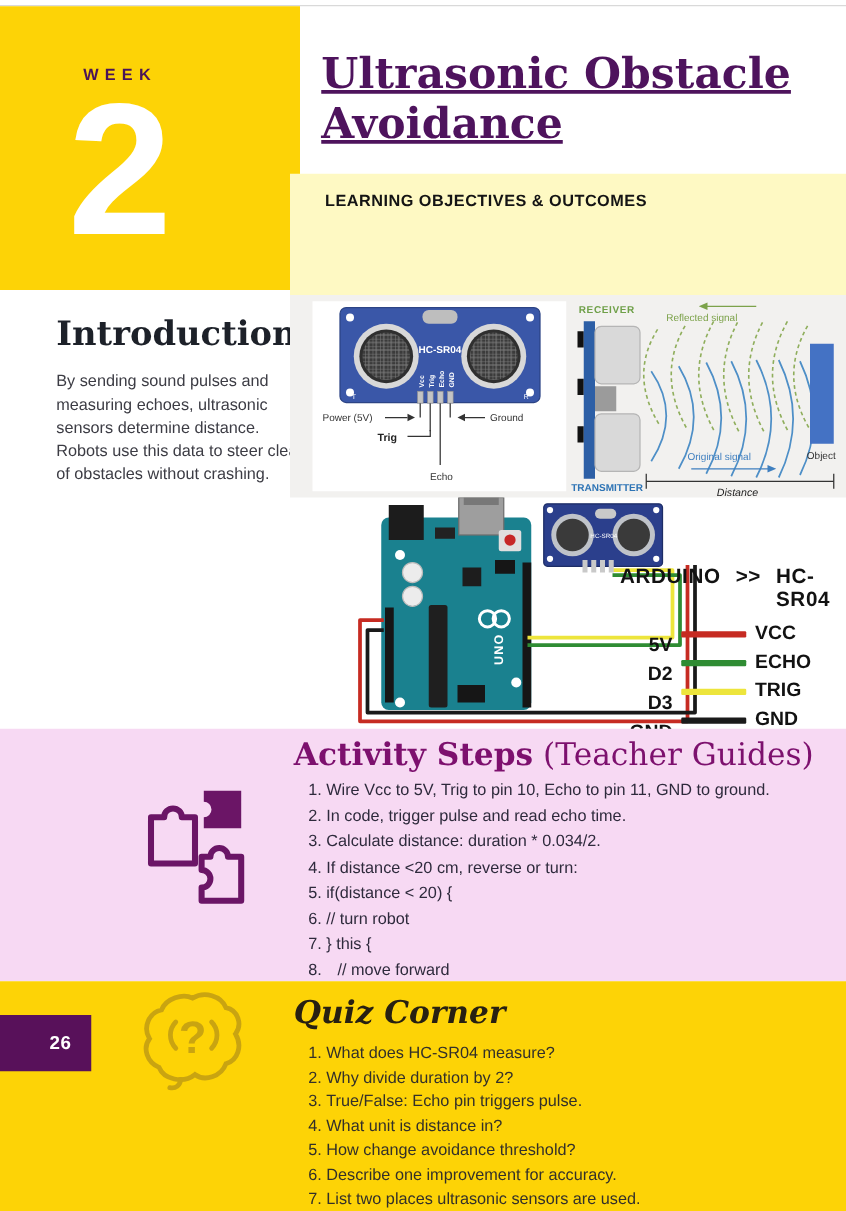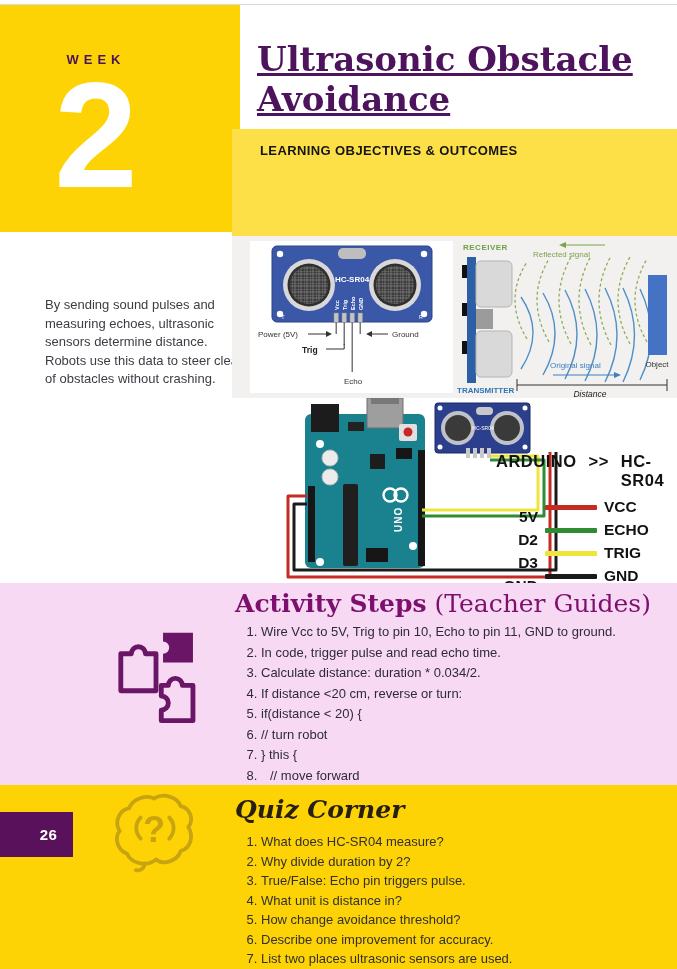--- a/index.html
+++ b/index.html
@@ -13,21 +13,21 @@
 
   
   #week-box{left:0;top:5px;width:240px;height:227px;background:#FDD306;}
   #week-label{left:0;top:52px;width:192px;text-align:center;font-size:13px;font-weight:700;
               letter-spacing:5px;color:#4A1458;}
   #week-number{left:0;top:60px;width:192px;text-align:center;font-size:150px;line-height:1;
                font-weight:800;color:#ffffff;}
 
   
   #page-title{left:257px;top:40px;width:400px;font-size:34px;line-height:1.17;font-weight:700;color:#4E135D;text-decoration:underline;}
-  #objectives{left:232px;top:129px;width:445px;height:125px;background:#fde047;}
+  #objectives{left:232px;top:139px;width:445px;height:125px;background:#fef9c3;}
   #objectives-heading{left:28px;top:14px;font-size:13px;font-weight:700;color:#141414;letter-spacing:.4px;position:absolute;}
   #objectives-list{position:absolute;left:12px;top:36px;margin:0;padding:0;list-style:none;
                    font-size:13.5px;line-height:17.5px;color:#333;}
   #objectives-list li{position:relative;padding-left:12px;}
   #objectives-list li::before{content:"•";position:absolute;left:0;color:#444;}
 
   
   #intro-heading{left:45px;top:252px;font-size:27px;font-weight:700;color:#1D2129;}
   #intro-body{left:45px;top:296px;width:198px;font-size:13px;line-height:18.5px;color:#3C3C44;}
 
@@ -77,20 +77,21 @@
   <div class="abs" id="week-box"></div>
   <div class="abs" id="week-label">WEEK</div>
   <div class="abs" id="week-number">2</div>
 
   <div class="abs serif" id="page-title">Ultrasonic Obstacle Avoidance</div>
 
   <div class="abs" id="objectives">
     <div id="objectives-heading">LEARNING OBJECTIVES &amp; OUTCOMES</div>
   </div>
 
+  <div class="abs serif" id="intro-heading">Introduction</div>
   <div class="abs" id="intro-body">By sending sound pulses and measuring echoes, ultrasonic sensors determine distance. Robots use this data to steer clear of obstacles without crashing.</div>
 
   <div class="abs" id="img-panel"></div>
   <div class="abs" id="pinout-card">
     <svg id="pinout-svg" width="203" height="152" viewBox="0 0 203 152">
       <defs>
         <pattern id="mesh1" width="6" height="6" patternUnits="userSpaceOnUse">
           <rect width="6" height="6" fill="#3B3B3B"></rect>
           <path d="M0 0H6 M0 3H6 M0 0V6 M3 0V6" stroke="#7d7d7d" stroke-width="0.8"></path>
         </pattern>

